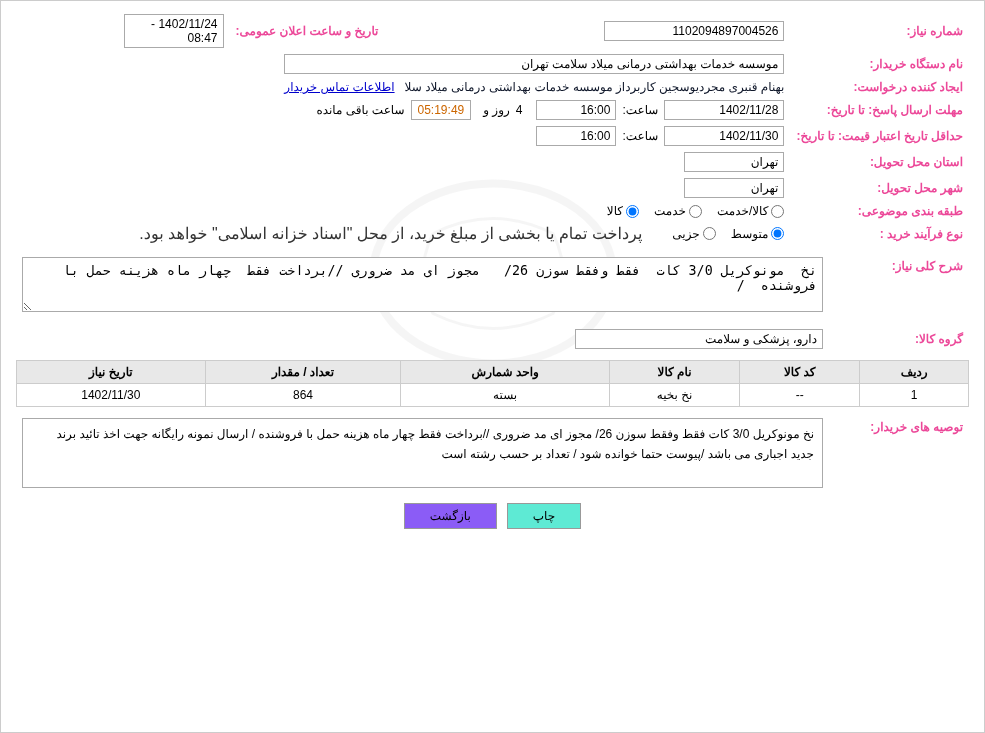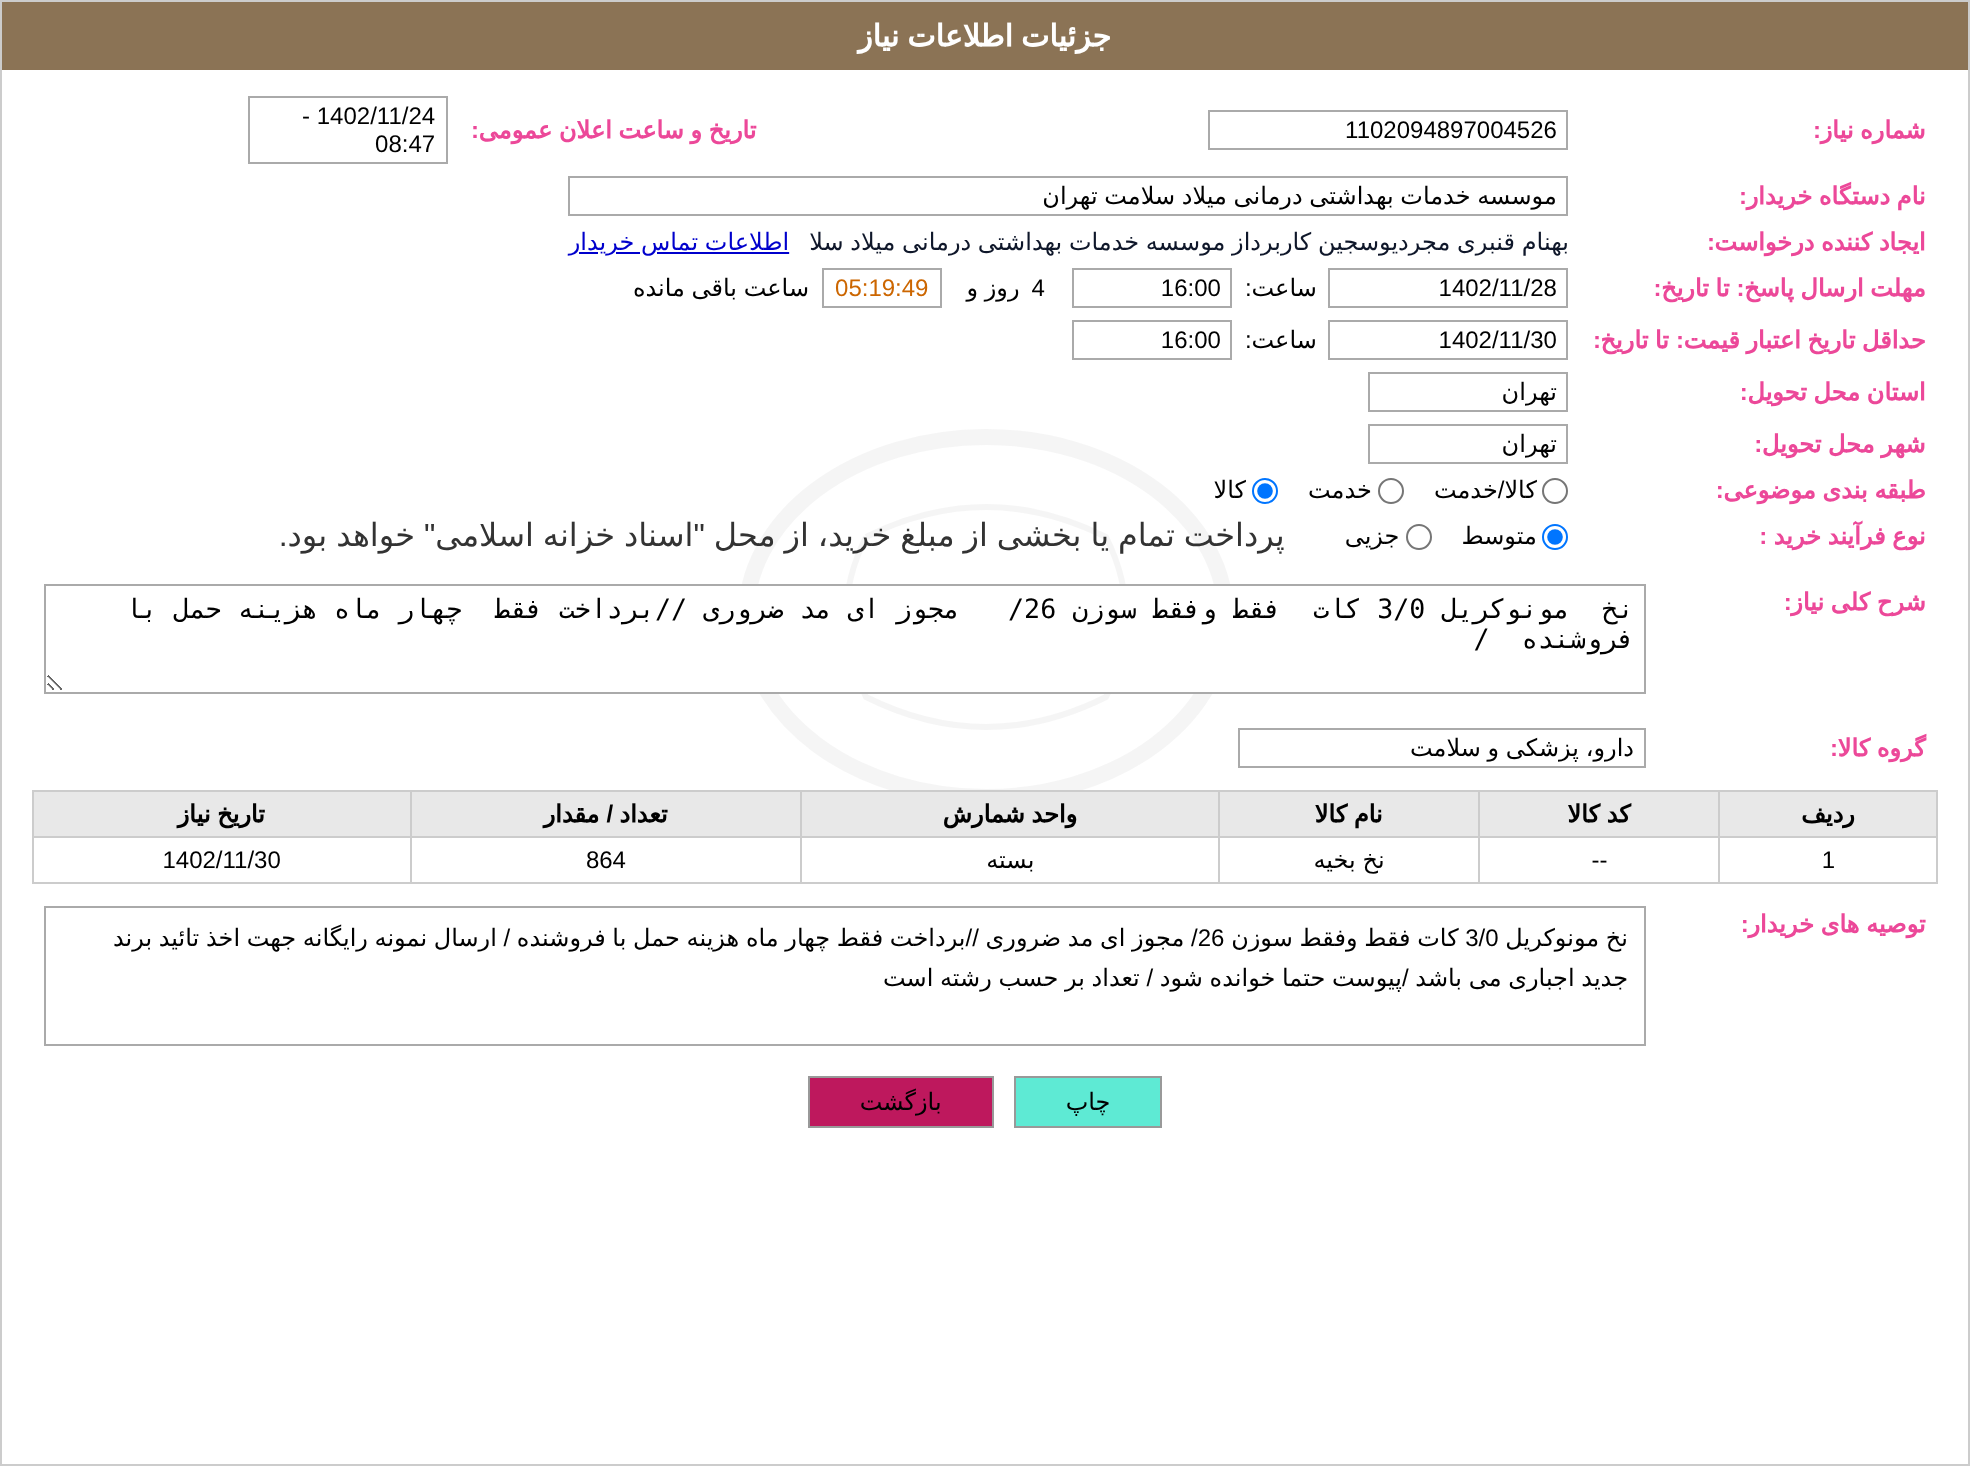--- a/index.html
+++ b/index.html
@@ -159,21 +159,21 @@
       padding: 5px 25px;
       border: 1px solid #999;
       cursor: pointer;
       font-size: 12px;
       font-family: Tahoma, Arial, sans-serif;
     }
     .btn-print {
       background: #5eead4;
     }
     .btn-back {
-      background: #be185d;
+      background: #8b5cf6;
     }
     .watermark {
       position: absolute;
       left: 50%;
       top: 50%;
       transform: translate(-50%, -50%);
       opacity: 0.08;
       pointer-events: none;
       z-index: 0;
     }
@@ -191,23 +191,20 @@
       display: inline-block;
     }
     .page-content {
       position: relative;
     }
   </style>
 </head>
 <body>
 
 <div class="page-wrapper">
-  <div class="header-bar">
-    <span>جزئیات اطلاعات نیاز</span>
-  </div>
 
   <div class="content page-content">
 
     <div class="watermark">
       <svg width="280" height="200" viewBox="0 0 280 200">
         <ellipse cx="140" cy="100" rx="120" ry="90" fill="none" stroke="#888" stroke-width="8"></ellipse>
         <path d="M 80 60 Q 140 30 200 60 Q 220 100 200 140 Q 140 170 80 140 Q 60 100 80 60" fill="none" stroke="#888" stroke-width="3"></path>
         <text x="140" y="105" text-anchor="middle" font-size="22" fill="#888" font-family="Arial">AriaTender</text>
         <text x="140" y="125" text-anchor="middle" font-size="12" fill="#888" font-family="Arial">AriaTender.net</text>
       </svg>
@@ -336,21 +333,21 @@
         </tr>
       </tbody>
         </table>
 
 
       <table class="info-table">
         <tbody>
             <tr>
           <td class="label-cell">گروه کالا:</td>
           <td class="value-cell">
-            <span class="input-box" style="width:204px;">دارو، پزشکی و سلامت</span>
+            <span class="input-box" style="width:248px;">دارو، پزشکی و سلامت</span>
           </td>
         </tr>
       </tbody>
         </table>
 
       <table class="goods-table">
         <thead>
           <tr>
             <th>ردیف</th>
             <th>کد کالا</th>

